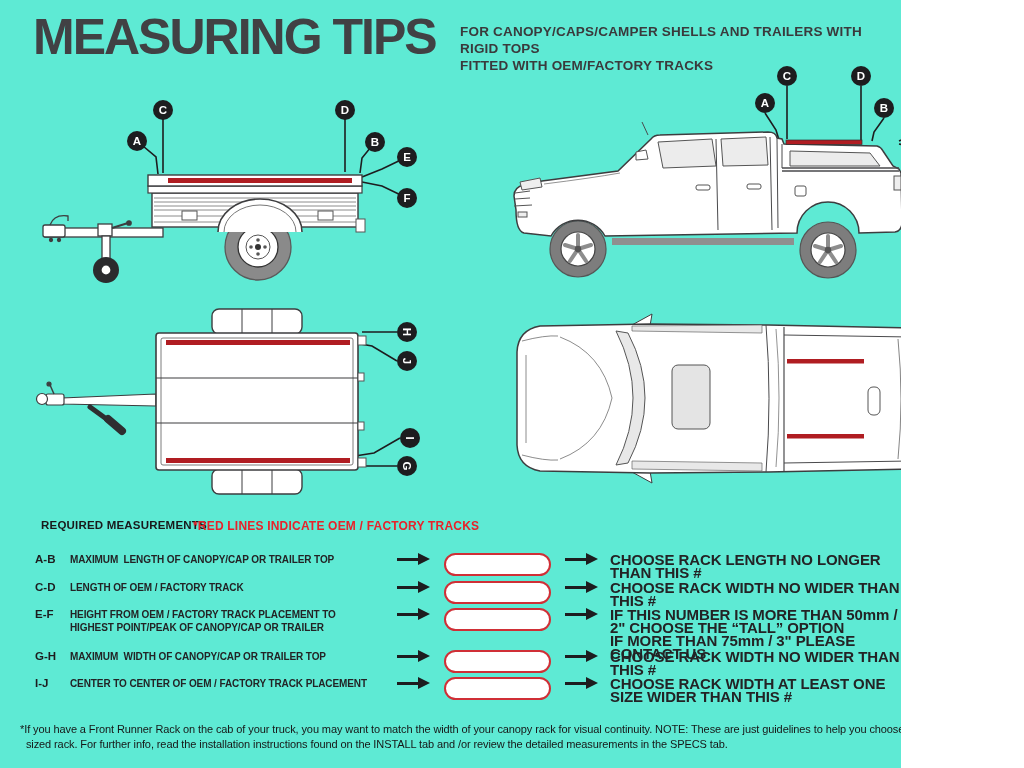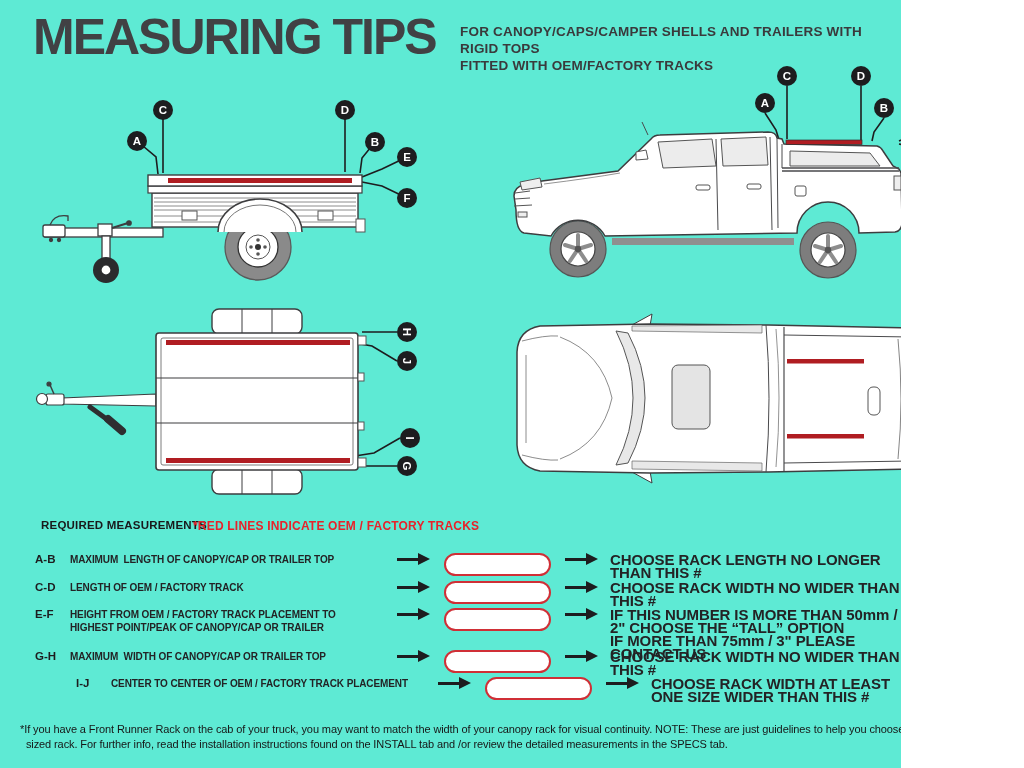--- a/index.html
+++ b/index.html
@@ -385,21 +385,21 @@
         </span>
       </span>
     <span class="pill"></span>
     <span class="arrow a2">
         <span class="shaft"></span>
         <span class="head"></span>
       </span>
     <span class="minstr">CHOOSE RACK WIDTH NO WIDER THAN THIS #</span>
   </div>
 
-  <div class="mrow" style="top:677px;height:24px;margin-left:41px;">
+  <div class="mrow" style="top:677px;height:24px;">
     <span class="mlabel">I-J</span>
     <span class="mdesc">CENTER TO CENTER OF OEM / FACTORY TRACK PLACEMENT</span>
     <span class="azone">
         <span class="arrow">
           <span class="shaft"></span>
           <span class="head"></span>
         </span>
       </span>
     <span class="pill"></span>
     <span class="arrow a2">

